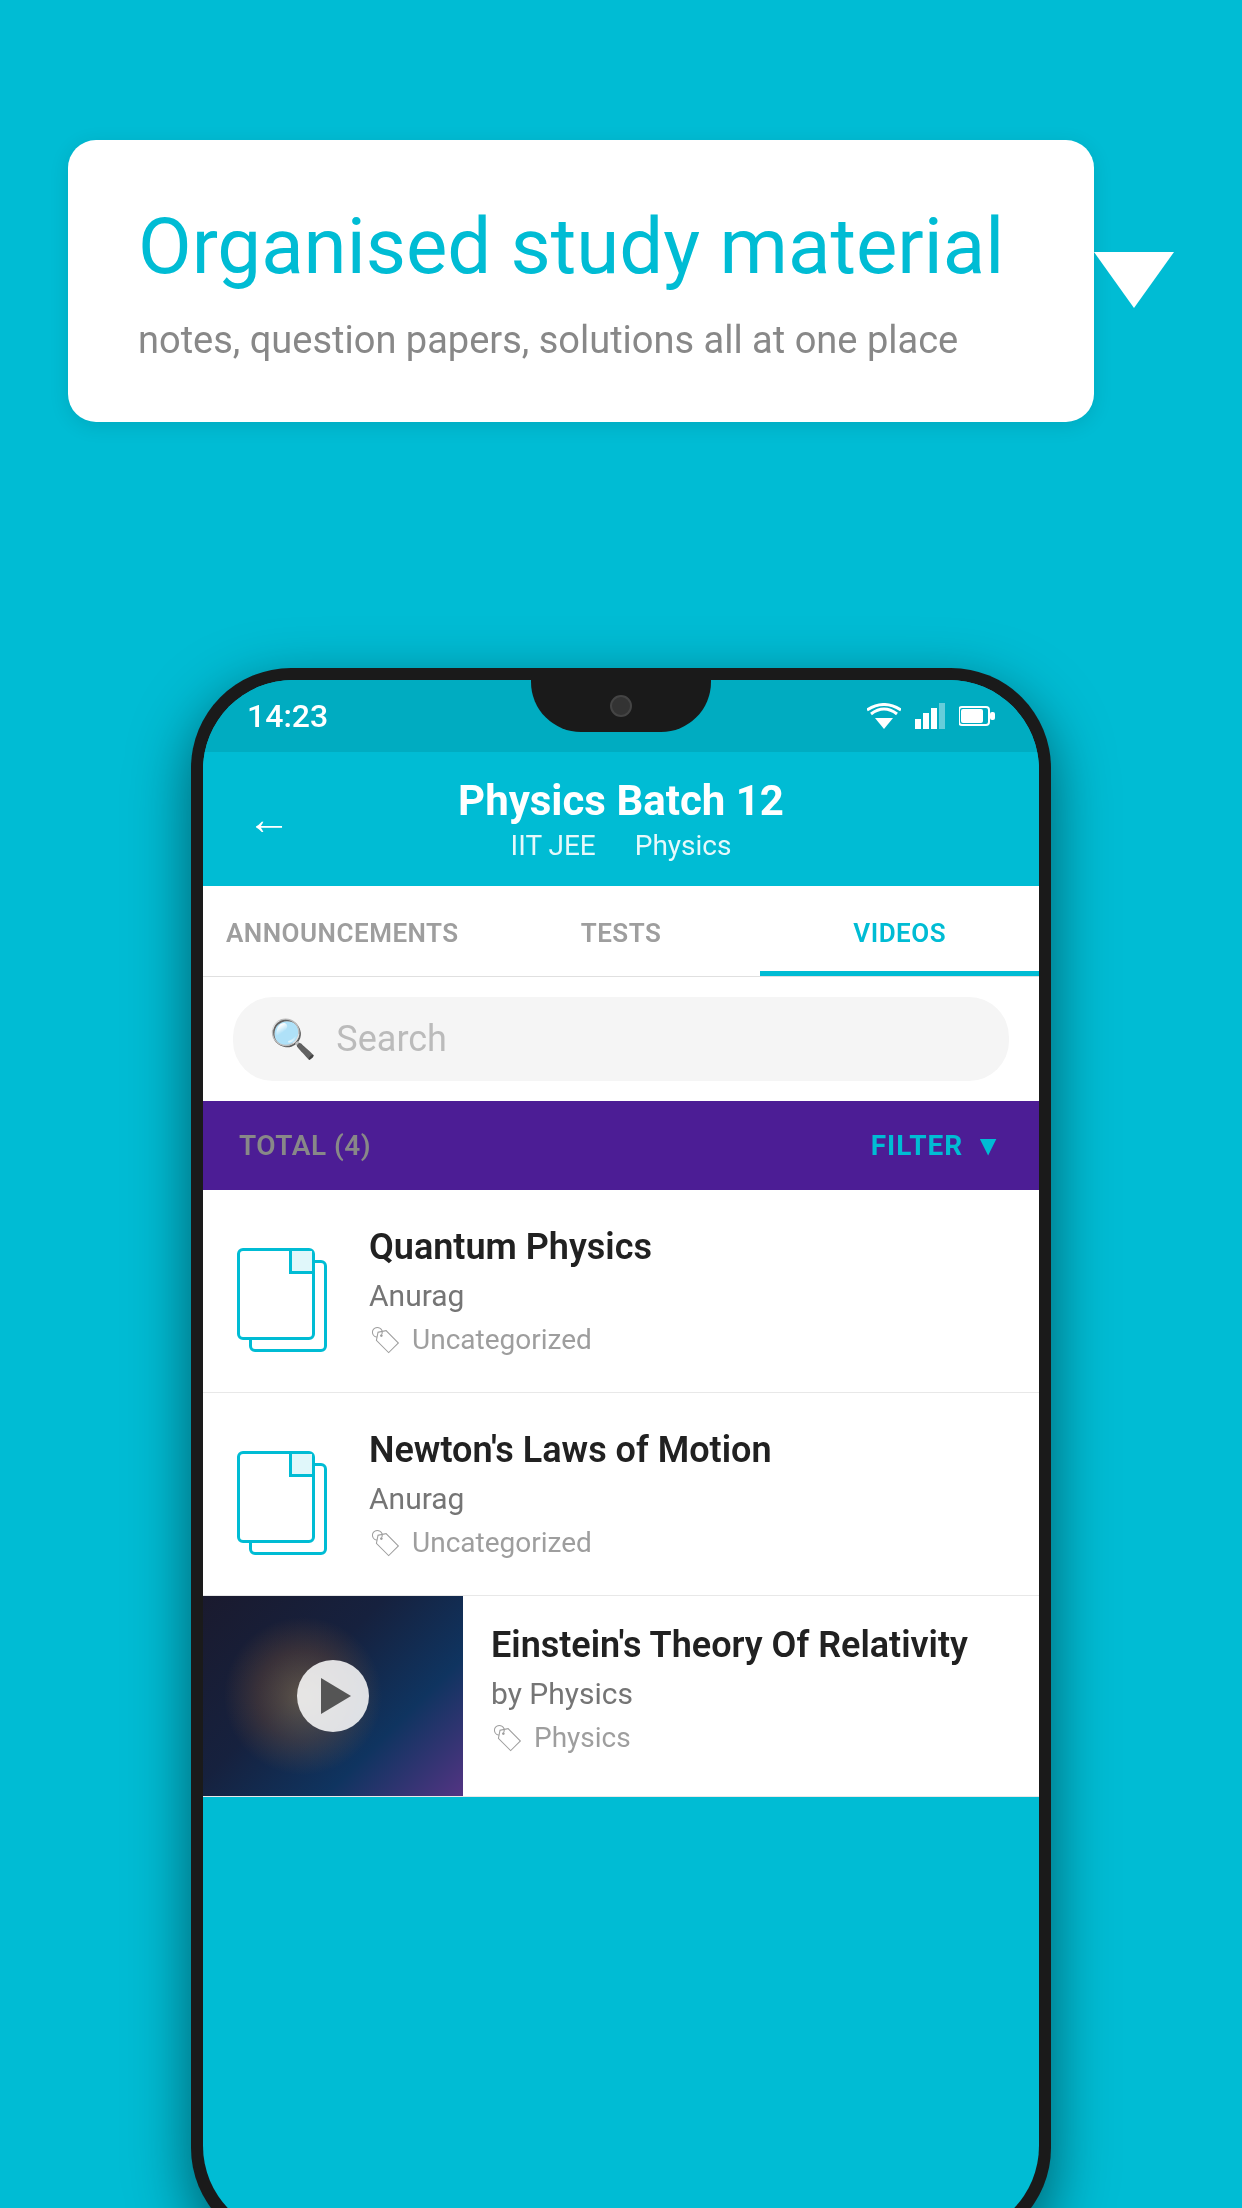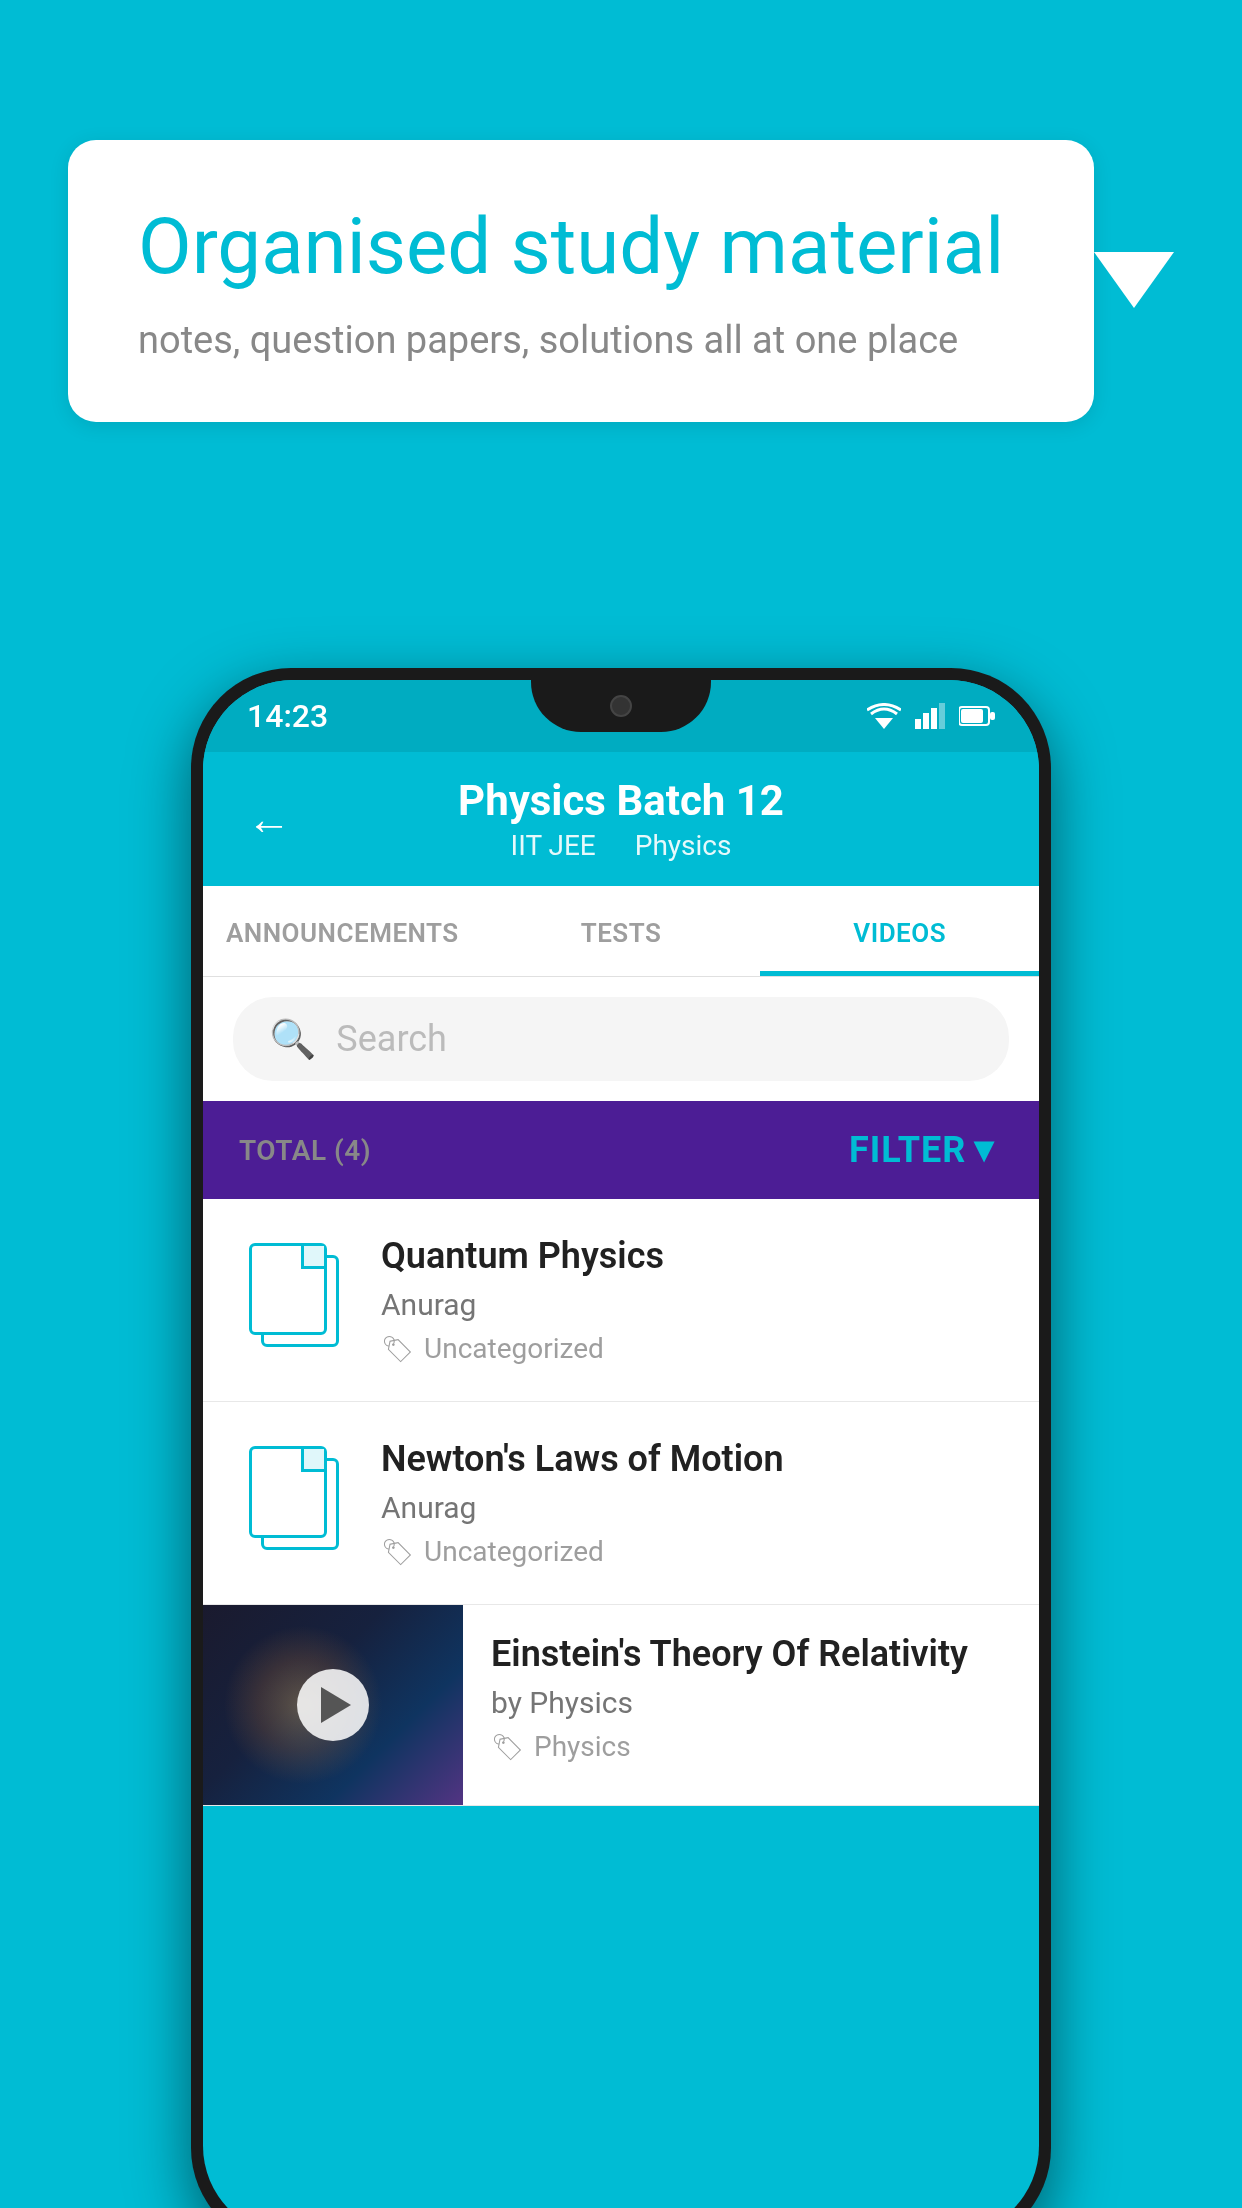--- a/index.html
+++ b/index.html
@@ -245,37 +245,37 @@
     .total-label {
       color: #888;
       font-size: 28px;
       font-weight: 600;
       letter-spacing: 0.5px;
     }
 
     .filter-btn {
       display: flex;
       align-items: center;
-      gap: 0;
+      gap: 11px;
       color: #00bcd4;
-      font-size: 36px;
+      font-size: 28px;
       font-weight: 700;
       letter-spacing: 1px;
       cursor: pointer;
     }
 
     
     .video-list {
       background: white;
     }
 
     .video-item {
       display: flex;
-      align-items: flex-start;
-      padding: 36px 36px;
+      align-items: flex-end;
+      padding: 36px 24px;
       border-bottom: 1px solid #e8e8e8;
       gap: 32px;
     }
 
     .video-thumb-wrapper {
       width: 110px;
       flex-shrink: 0;
       display: flex;
       align-items: center;
       justify-content: center;

